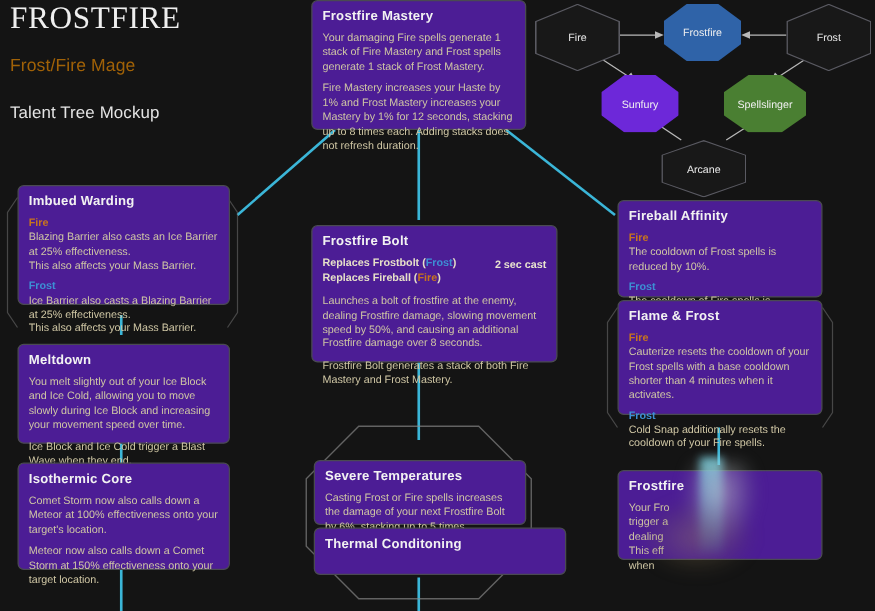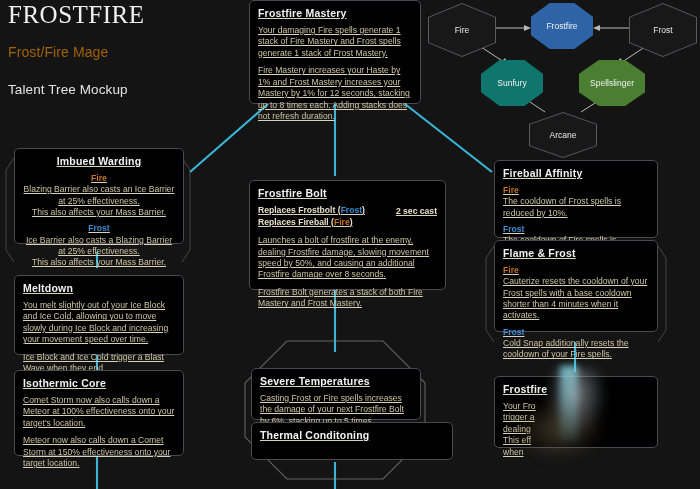--- a/index.html
+++ b/index.html
@@ -10,26 +10,25 @@
     font-family: "Liberation Sans", sans-serif;
   }
   #stage { position: relative; width: 700px; height: 489px; background: #141414; }
 
   
   #lines { position: absolute; left: 0; top: 0; width: 700px; height: 489px; }
 
   
   .panel {
     position: absolute;
-    background: #000000;
+    background: #4c1d95;
     border: 1px solid #4a4a52;
     border-radius: 5px;
     padding: 6px 8px 7px 8px;
     color: #d8d2b8;
-    text-decoration: underline;
   }
   .panel .ptitle {
     color: #f2f2f2;
     font-size: 10.5px;
     font-weight: bold;
     letter-spacing: .2px;
     margin-bottom: 6px;
     white-space: nowrap;
   }
   .panel .body { font-size: 8.6px; line-height: 1.33; color: #cfc6a4; }
@@ -150,21 +149,21 @@
   <div class="node" style="left:531px;top:3px;width:62px;height:46px;background:#2f63a8;">
     <span class="nlabel">Frostfire</span>
   </div>
 
   <div class="hexnode" style="left:629px;top:3px;width:68px;height:54px;">
     <div class="hexfill"></div>
     <div class="hexin"></div>
     <span class="nlabel">Frost</span>
   </div>
 
-  <div class="node" style="left:481px;top:60px;width:62px;height:46px;background:#0f766e;">
+  <div class="node" style="left:481px;top:60px;width:62px;height:46px;background:#6d28d9;">
     <span class="nlabel">Sunfury</span>
   </div>
 
   <div class="node" style="left:579px;top:60px;width:66px;height:46px;background:#4a7f32;">
     <span class="nlabel">Spellslinger</span>
   </div>
 
   <div class="hexnode" style="left:529px;top:112px;width:68px;height:46px;">
     <div class="hexfill"></div>
     <div class="hexin"></div>
@@ -172,21 +171,21 @@
   </div>
 
   <div class="panel" style="left:249px;top:0px;width:172px;height:104px;">
     <div class="ptitle">Frostfire Mastery</div>
     <div class="body">
       <p>Your damaging Fire spells generate  1  stack of Fire Mastery and Frost spells  generate  1 stack of Frost Mastery.</p>
       <p>Fire Mastery increases your Haste by 1% and Frost Mastery increases your Mastery by 1% for 12 seconds, stacking up to 8 times each. Adding  stacks does not refresh duration.</p>
     </div>
   </div>
 
-  <div class="panel" style="left:14px;top:148px;width:170px;height:96px;text-align:center;">
+  <div class="panel" style="left:14px;top:148px;width:170px;height:96px;">
     <div class="ptitle">Imbued Warding</div>
     <div class="body">
       <div class="school fire">Fire</div>
       <p style="white-space:pre-line;margin-bottom:5px;">Blazing Barrier also casts an Ice Barrier at 25% effectiveness.
 This also affects your Mass Barrier.</p>
       <div class="school frost">Frost</div>
       <p style="white-space:pre-line;">Ice Barrier also casts a Blazing Barrier at 25% effectiveness.
 This also affects your Mass Barrier.</p>
     </div>
   </div>

